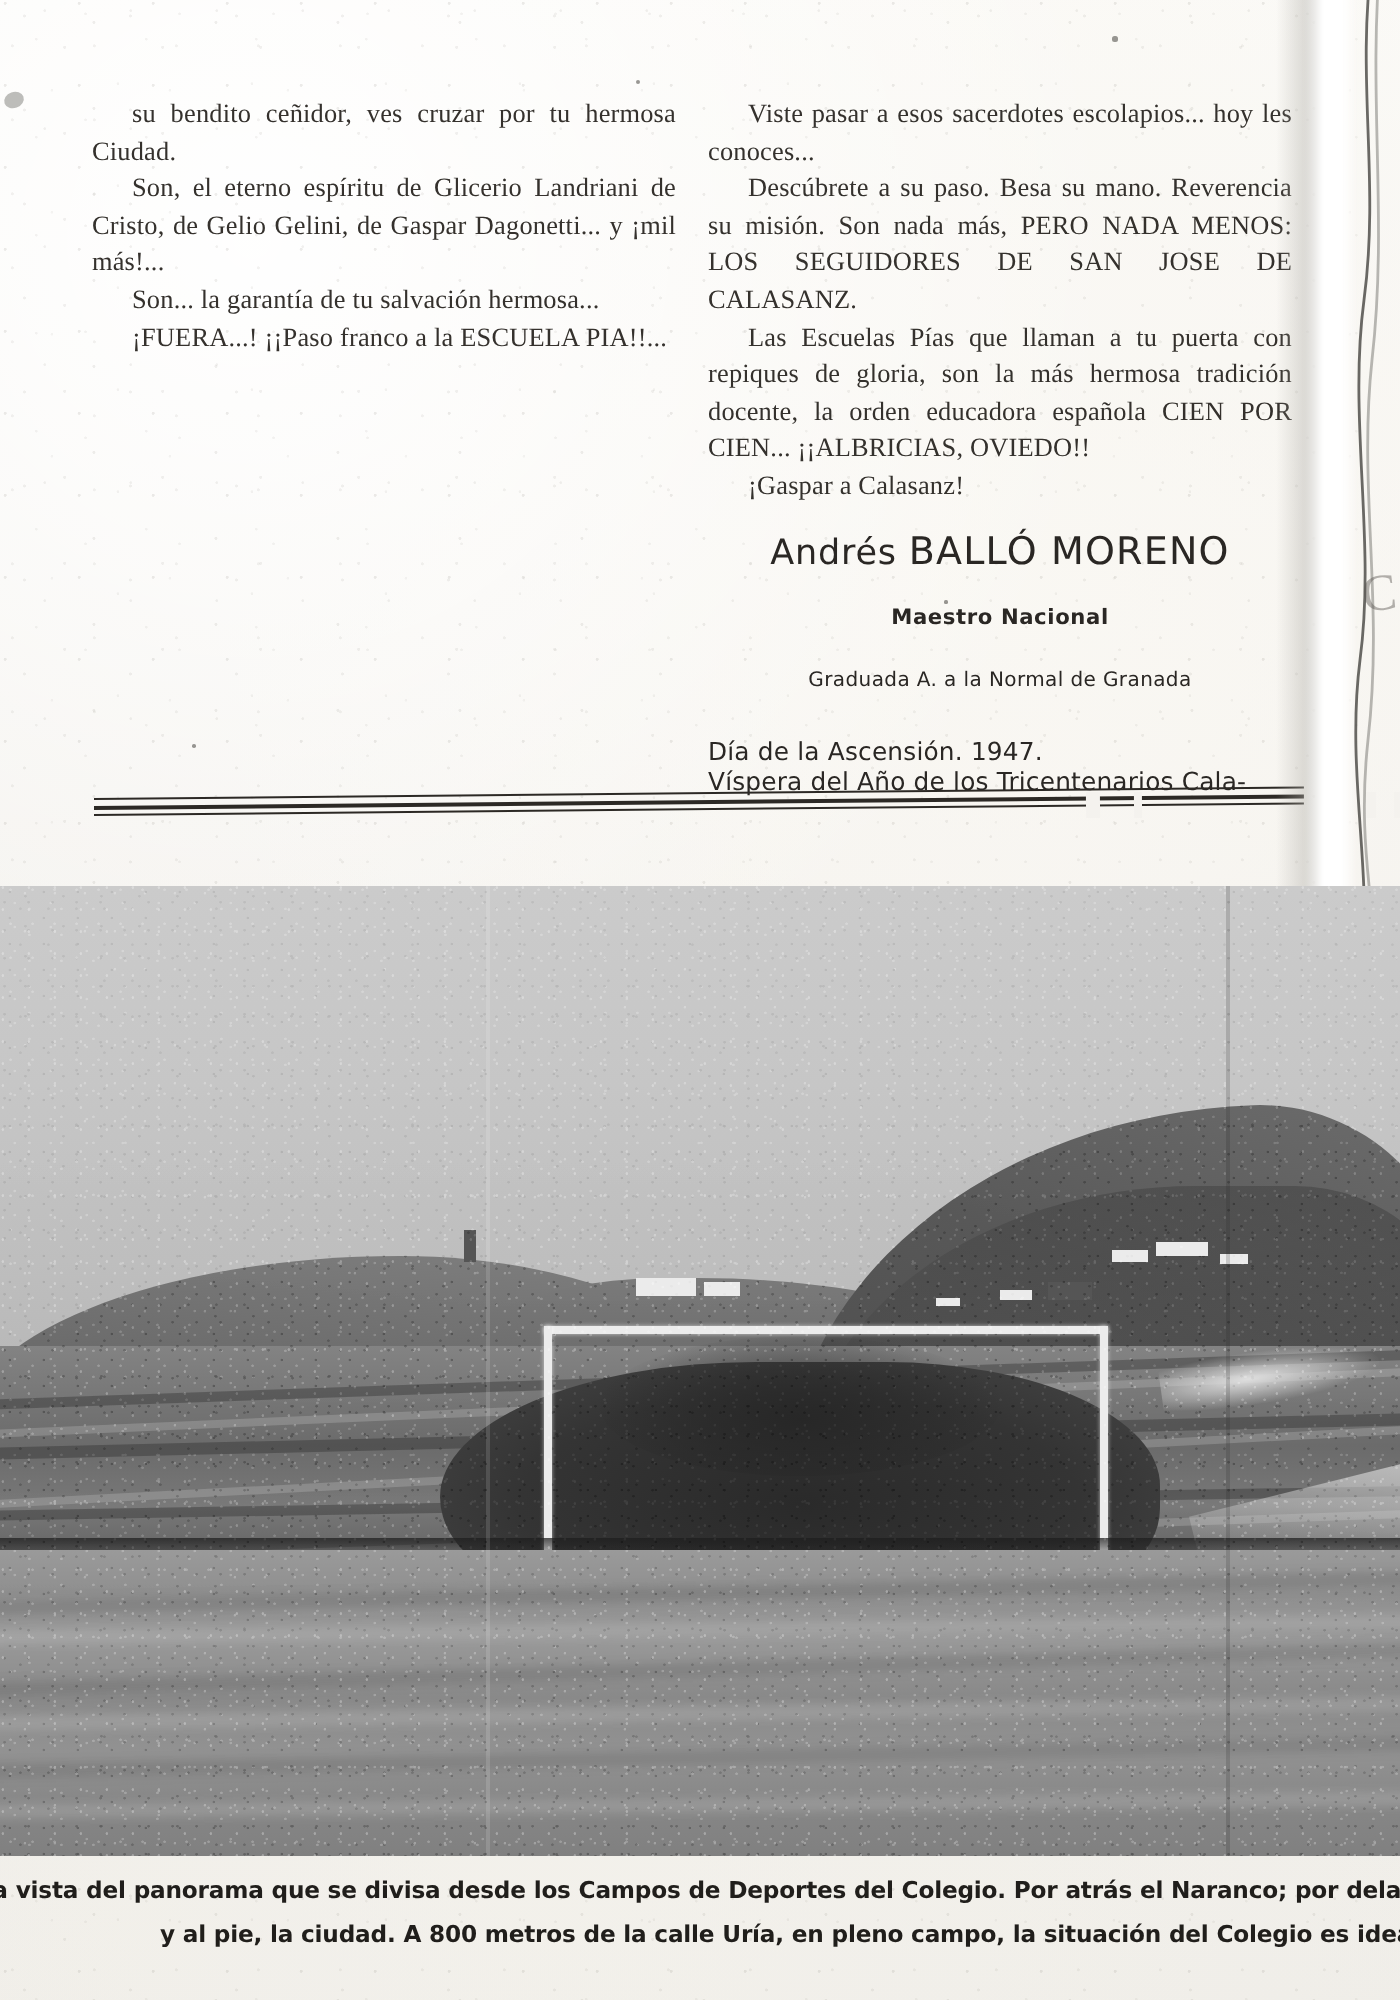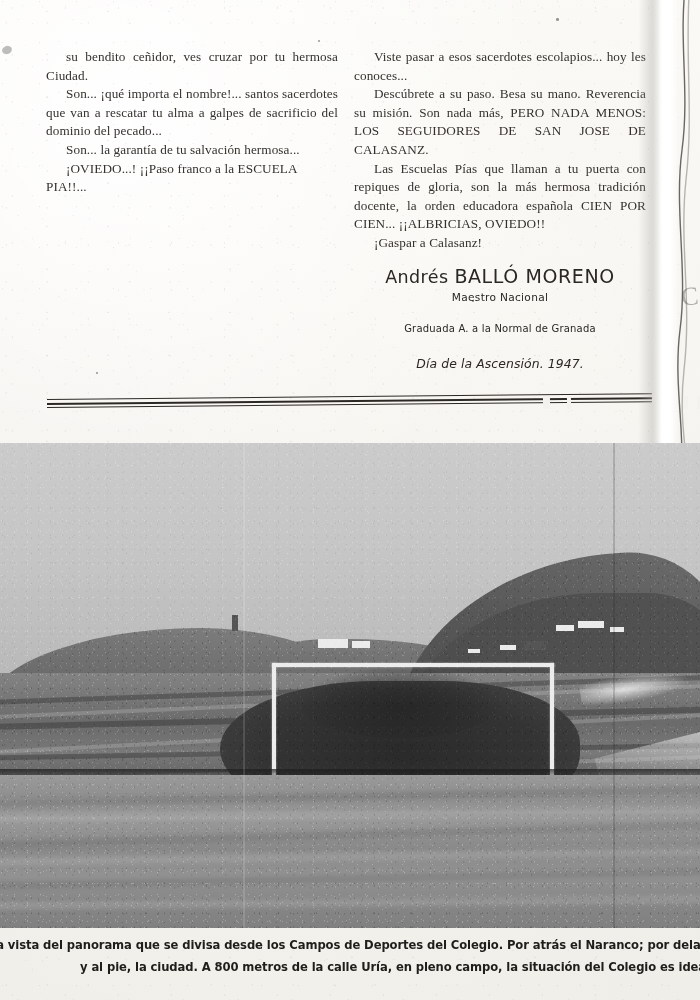--- a/index.html
+++ b/index.html
@@ -80,33 +80,32 @@
     margin-top:13px;text-align:center;
     font-family:"DejaVu Sans", sans-serif;
     color:#2a2724;
   }
   #sig-name{
     font-size:17.5px;letter-spacing:.4px;line-height:21px;
     font-weight:400;white-space:nowrap;
   }
   #sig-name .sur{font-size:19px;letter-spacing:.6px;}
   #sig-role{
-    font-size:10.6px;letter-spacing:.3px;line-height:15px;margin-top:2px;
+    font-size:10.6px;letter-spacing:.3px;line-height:15px;margin-top:14px;font-weight:bold;
   }
   #sig-degree{
     font-size:10px;letter-spacing:.2px;line-height:14px;margin-top:17px;
   }
 
   
   #date-block{
-    margin-top:20px;text-align:center;text-indent:0;
+    margin-top:20px;text-align:left;text-indent:0;
     font-family:"DejaVu Sans", sans-serif;
     font-size:12.4px;line-height:15.5px;letter-spacing:.1px;
     color:#2a2724;
-    font-style:italic;
   }
   #date-block .ind{display:block;padding-left:34px;}
 
   
   #rule{
     position:absolute;left:47px;top:396px;width:605px;height:14px;
   }
   #rule .ln{
     position:absolute;left:0;background:#2c2925;height:1px;width:100%;
     transform-origin:left center;
@@ -298,40 +297,41 @@
 
   <div class="speck" style="left:318px;top:40px;width:2px;height:2px;"></div>
   <div class="speck" style="left:556px;top:18px;width:2.5px;height:2.5px;"></div>
   <div class="speck" style="left:96px;top:372px;width:1.8px;height:1.8px;"></div>
   <div class="speck" style="left:472px;top:300px;width:1.6px;height:1.6px;"></div>
 
   <div id="text-area">
 
     <div class="col" id="col-left">
       <p class="inky">su bendito ceñidor, ves cruzar por tu hermosa Ciudad.</p>
-      <p class="inky">Son... ¡qué importa el nombre!... santos sacerdotes que van a rescatar tu alma a galpes de sacrificio del dominio del pecado...</p>
+      <p class="inky">Son, el eterno espíritu de Glicerio Landriani de Cristo, de Gelio Gelini, de Gaspar Dagonetti... y ¡mil más!...</p>
       <p class="inky">Son... la garantía de tu salvación hermosa...</p>
-      <p class="inky last-left">¡OVIEDO...! ¡¡Paso franco a la ESCUELA PIA!!...</p>
+      <p class="inky last-left">¡FUERA...! ¡¡Paso franco a la ESCUELA PIA!!...</p>
     </div>
 
     <div class="col" id="col-right">
       <p class="inky">Viste pasar a esos sacerdotes escolapios... hoy les conoces...</p>
       <p class="inky">Descúbrete a su paso. Besa su mano. Reverencia su misión. Son nada más, PERO NADA MENOS: LOS SEGUIDORES DE SAN JOSE DE CALASANZ.</p>
       <p class="inky">Las Escuelas Pías que llaman a tu puerta con repiques de gloria, son la más hermosa tradición docente, la orden educadora española CIEN POR CIEN... ¡¡ALBRICIAS, OVIEDO!!</p>
 
       <p class="inky center-line">¡Gaspar a Calasanz!</p>
 
       <div id="signature-block">
         <div id="sig-name"><span>Andrés</span>&nbsp;<span class="sur">BALLÓ MORENO</span></div>
         <div id="sig-role">Maestro Nacional</div>
         <div id="sig-degree">Graduada A. a la Normal de Granada</div>
       </div>
 
       <div id="date-block">
         <span>Día de la Ascensión. 1947.</span><br>
+        <span>Víspera del Año de los Tricentenarios Cala-</span>
       </div>
     </div>
   </div>
 
   <div id="rule">
     <div class="ln a"></div>
     <div class="ln b"></div>
     <div class="ln c"></div>
     <div class="gap g1"></div>
     <div class="gap g2"></div>

